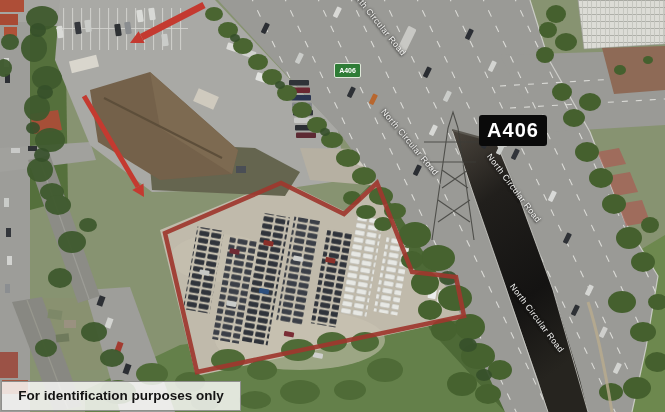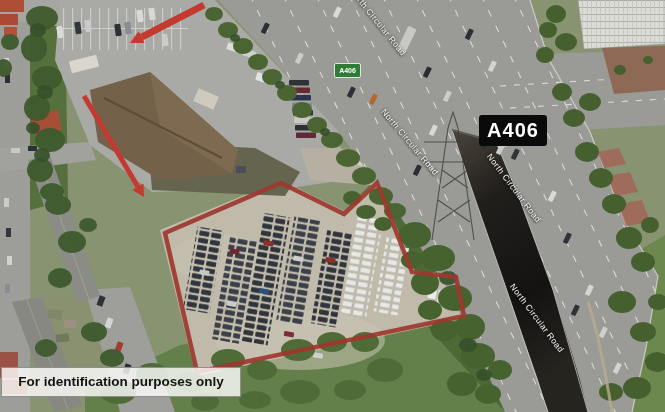--- a/index.html
+++ b/index.html
@@ -19,21 +19,21 @@
     position:absolute;left:479px;top:115px;width:68px;height:31px;
     background:#0a0a0a;border-radius:3px;color:#fff;font-weight:bold;
     font-size:20px;line-height:31px;text-align:center;letter-spacing:1px;
   }
   .badge-green{
     position:absolute;left:334px;top:63px;width:25px;height:13px;
     background:#2e7c36;border:1px solid #dfe8da;border-radius:2px;
     color:#fff;font-weight:bold;font-size:7px;line-height:13px;text-align:center;
   }
   .caption{
-    position:absolute;left:1px;top:367px;width:238px;height:28px;
+    position:absolute;left:1px;top:381px;width:238px;height:28px;
     background:rgba(253,253,251,.82);border:1px solid #8f8f8d;
     color:#141414;font-weight:bold;font-size:13.5px;line-height:28px;
     text-align:center;
   }
 </style>
 </head>
 <body>
 
 <div id="stage">
 

